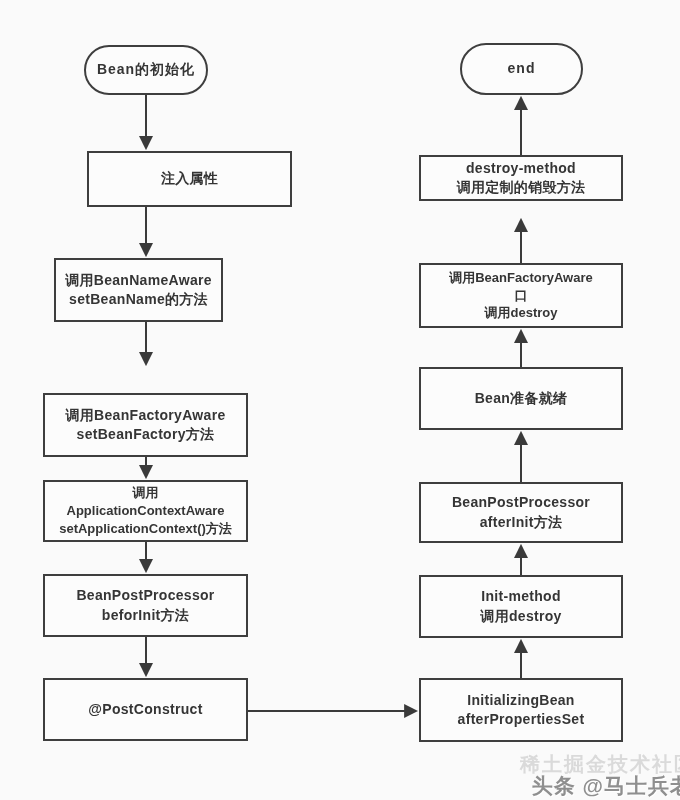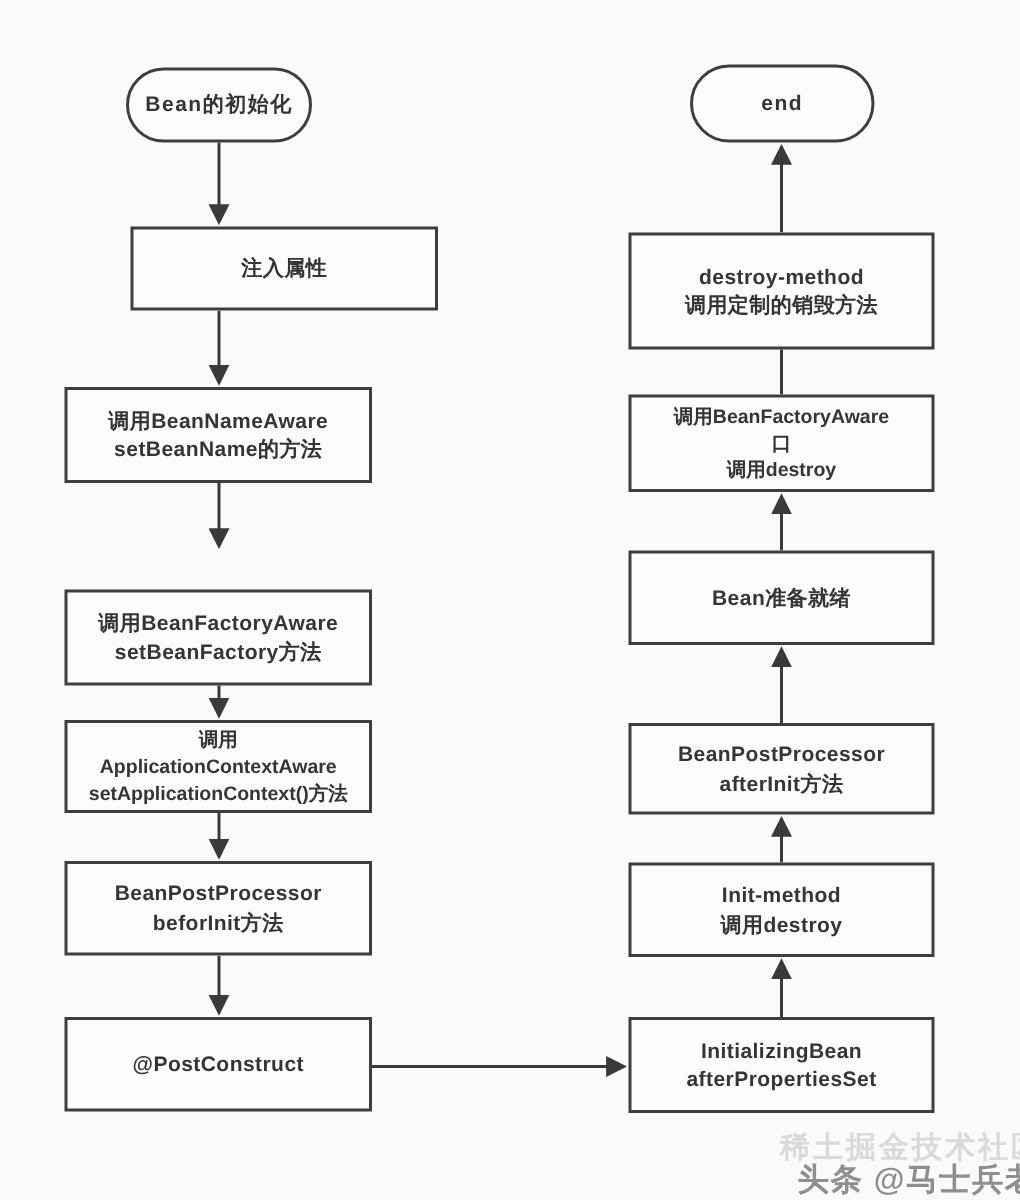--- a/index.html
+++ b/index.html
@@ -94,41 +94,41 @@
     <line x1="521" y1="678" x2="521" y2="641" stroke="#3a3a3a" stroke-width="2" marker-end="url(#ah)"></line>
     <line x1="521" y1="575" x2="521" y2="546" stroke="#3a3a3a" stroke-width="2" marker-end="url(#ah)"></line>
     <line x1="521" y1="482" x2="521" y2="433" stroke="#3a3a3a" stroke-width="2" marker-end="url(#ah)"></line>
     <line x1="521" y1="367" x2="521" y2="331" stroke="#3a3a3a" stroke-width="2" marker-end="url(#ah)"></line>
     <line x1="521" y1="263" x2="521" y2="220" stroke="#3a3a3a" stroke-width="2" marker-end="url(#ah)"></line>
     <line x1="521" y1="155" x2="521" y2="98" stroke="#3a3a3a" stroke-width="2" marker-end="url(#ah)"></line>
   </svg>
 
   <div class="node stadium" style="left:84px;  top:45px;  width:124px; height:50px;">Bean的初始化</div>
   <div class="node" style="left:43px;  top:151px; width:205px; height:56px;margin-left:44px;">注入属性</div>
-  <div class="node" style="left:43px;  top:258px; width:205px; height:64px;">调用BeanNameAware
+  <div class="node" style="left:54px;  top:258px; width:169px; height:64px;">调用BeanNameAware
 setBeanName的方法</div>
   <div class="node" style="left:43px;  top:367px; width:205px; height:64px;margin-top:26px;">调用BeanFactoryAware
 setBeanFactory方法</div>
   <div class="node tight" style="left:43px;  top:480px; width:205px; height:62px;">调用
 ApplicationContextAware
 setApplicationContext()方法</div>
   <div class="node" style="left:43px;  top:574px; width:205px; height:63px;">BeanPostProcessor
 beforInit方法</div>
   <div class="node" style="left:43px;  top:678px; width:205px; height:63px;">@PostConstruct</div>
 
   <div class="node" style="left:419px; top:678px; width:204px; height:64px;">InitializingBean
 afterPropertiesSet</div>
   <div class="node" style="left:419px; top:575px; width:204px; height:63px;">Init-method
 调用destroy</div>
   <div class="node" style="left:419px; top:482px; width:204px; height:61px;">BeanPostProcessor
 afterInit方法</div>
   <div class="node" style="left:419px; top:367px; width:204px; height:63px;">Bean准备就绪</div>
   <div class="node tight" style="left:419px; top:263px; width:204px; height:65px;">调用BeanFactoryAware
 口
 调用destroy</div>
-  <div class="node" style="left:419px; top:155px; width:204px; height:78px;">destroy-method
+  <div class="node" style="left:419px; top:155px; width:204px; height:46px;">destroy-method
 调用定制的销毁方法</div>
   <div class="node stadium" style="left:460px; top:43px; width:123px; height:52px;">end</div>
 
   <div class="wm-under">稀土掘金技术社区</div>
   <div class="wm-main">头条 @马士兵老师</div>
 
 </div>
 
 </body></html>

